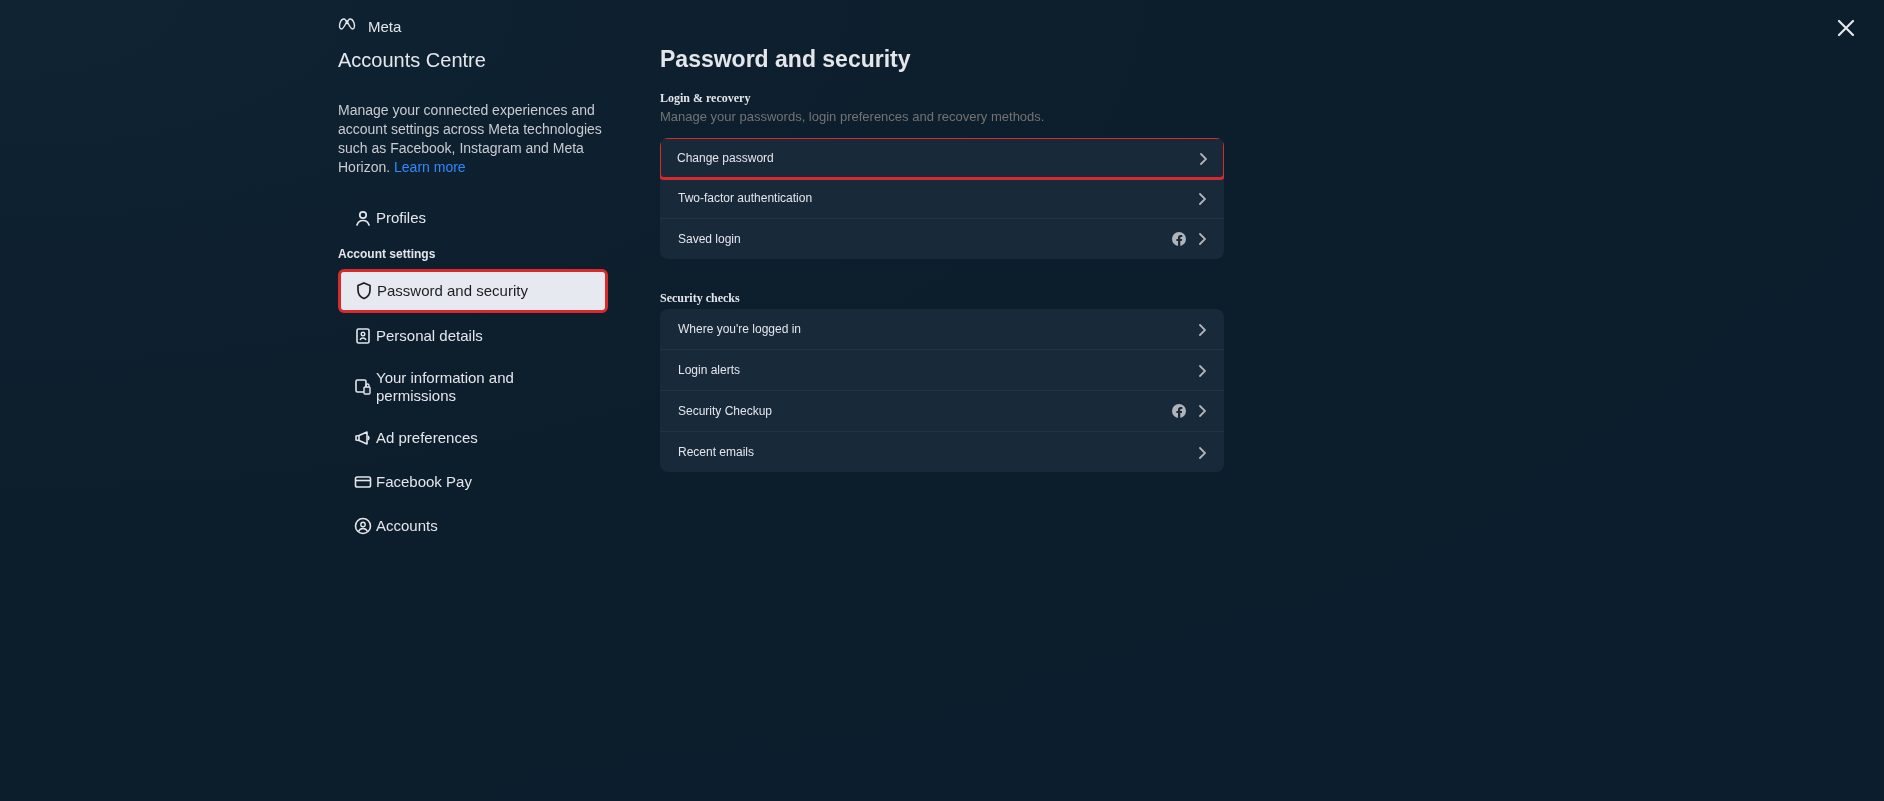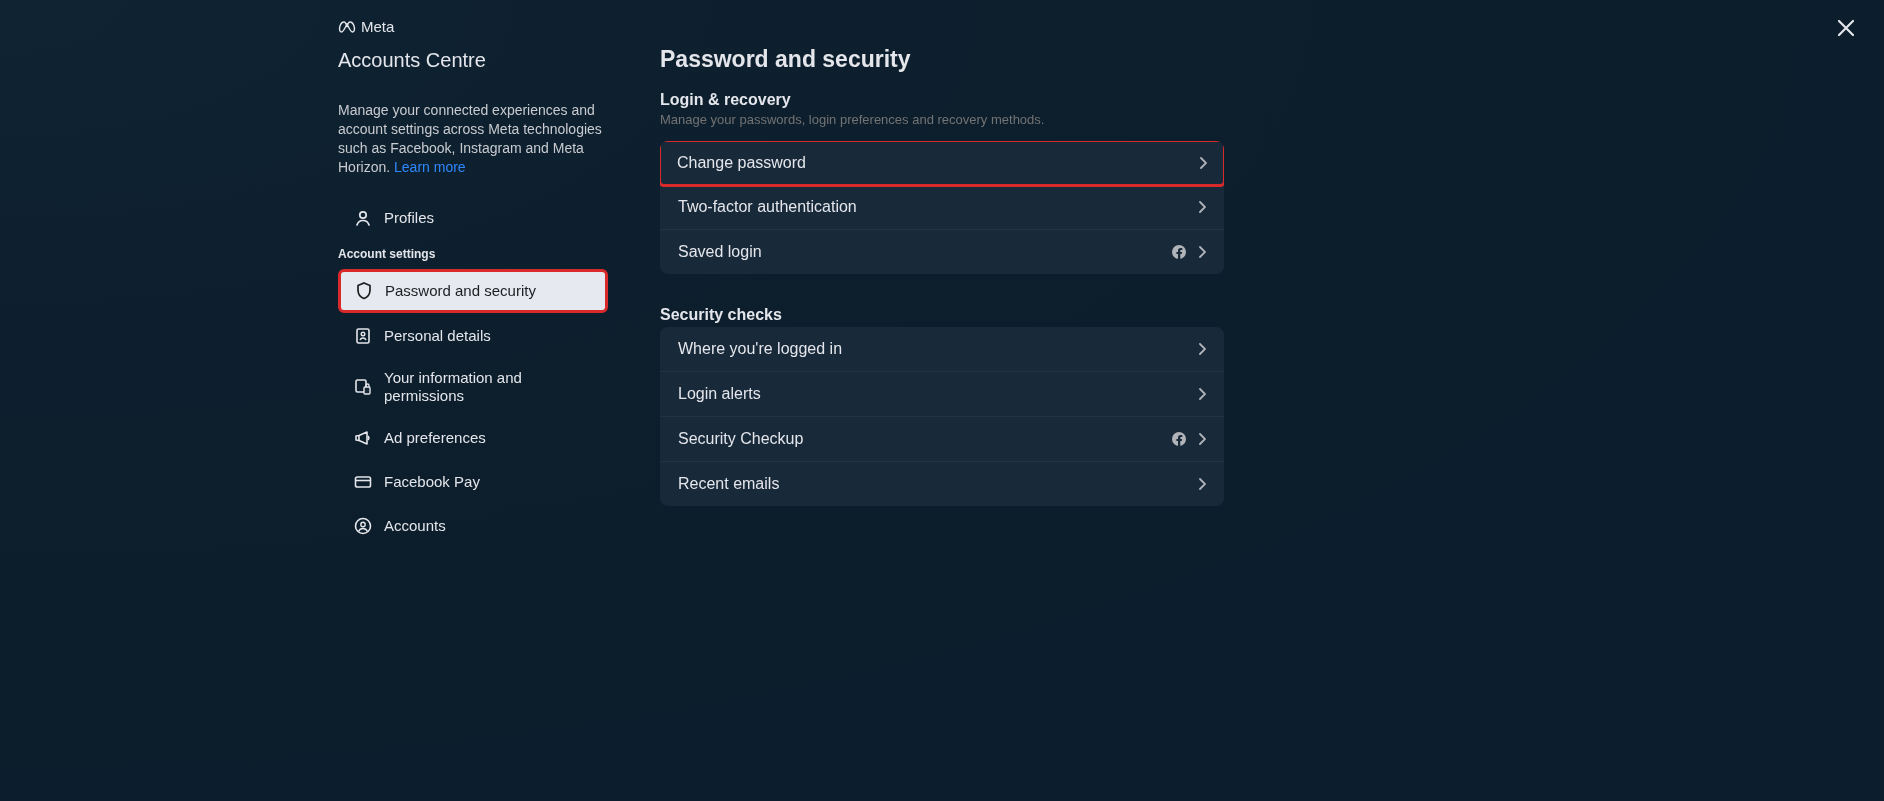--- a/index.html
+++ b/index.html
@@ -24,22 +24,22 @@
     display: flex;
     padding-left: 338px;
     padding-top: 18px;
   }
   .sidebar {
     width: 296px;
     flex-shrink: 0;
   }
   .brand {
     display: flex;
-    align-items: center;
-    gap: 5px;
+    align-items: flex-start;
+    gap: 12px;
     margin-bottom: 6px;
   }
   .brand-icon { display: inline-flex; }
   .brand-text {
     font-size: 15px;
     font-weight: 500;
     color: #e4e6eb;
   }
   .sidebar-title {
     font-size: 20px;
@@ -59,21 +59,21 @@
   .sidebar-nav { display: flex; flex-direction: column; }
   .nav-group-label {
     font-size: 12px;
     font-weight: 600;
     color: #e4e6eb;
     padding: 6px 0 8px 0;
   }
   .nav-item {
     display: flex;
     align-items: center;
-    gap: 10px;
+    gap: 2px;
     padding: 10px 14px;
     border-radius: 8px;
     cursor: pointer;
     font-size: 15px;
     color: #e4e6eb;
     margin-bottom: 2px;
     max-width: 270px;
   }
   .nav-item .icon-wrap {
     width: 22px;
@@ -98,43 +98,44 @@
     padding-left: 26px;
     padding-top: 28px;
     max-width: 590px;
   }
   .main-title {
     font-size: 23px;
     font-weight: 700;
     margin-bottom: 18px;
   }
   .section-title {
-    font-size: 16px;
+    font-size: 12px;
     font-weight: 700;
     margin-bottom: 3px;
+    font-family: Liberation Serif, serif;
   }
   .section-desc {
     font-size: 13px;
     color: #737373;
     margin-bottom: 14px;
   }
   .card-list {
     background: #18293a;
     border-radius: 8px;
     overflow: hidden;
     margin-bottom: 32px;
   }
   .card-item {
     display: flex;
-    align-items: center;
+    align-items: flex-end;
     justify-content: space-between;
     padding: 13px 18px;
     cursor: pointer;
     border-bottom: 1px solid #223344;
-    font-size: 16px;
+    font-size: 12px;
   }
   .card-item:last-child { border-bottom: none; }
   .card-item .right { display: flex; align-items: center; gap: 12px; color: #b0b3b8; }
   .card-item.highlighted {
     border: 3px solid #d82a2a;
     border-radius: 6px;
     margin: -2px;
     position: relative;
     padding: 12px 16px;
   }

